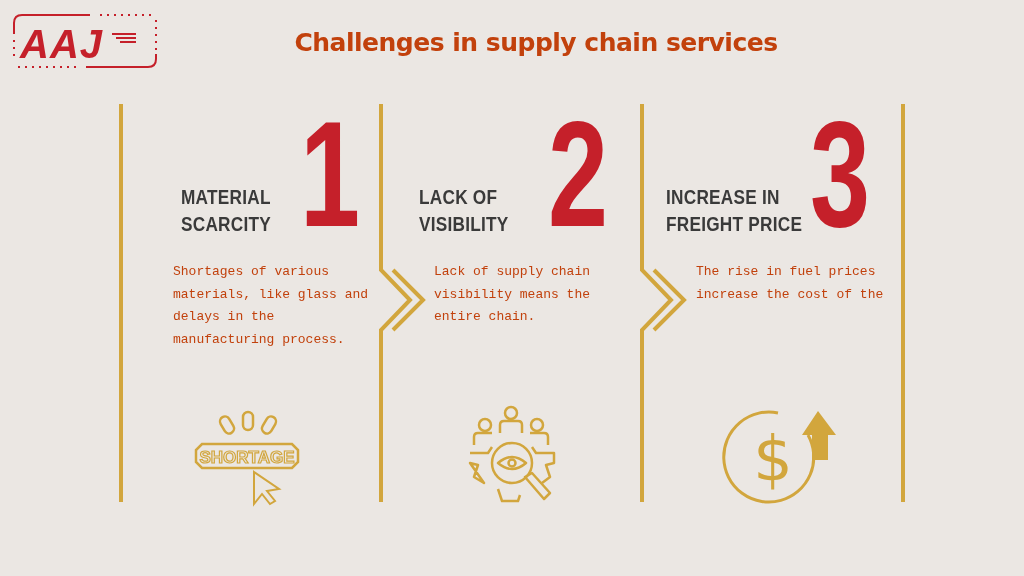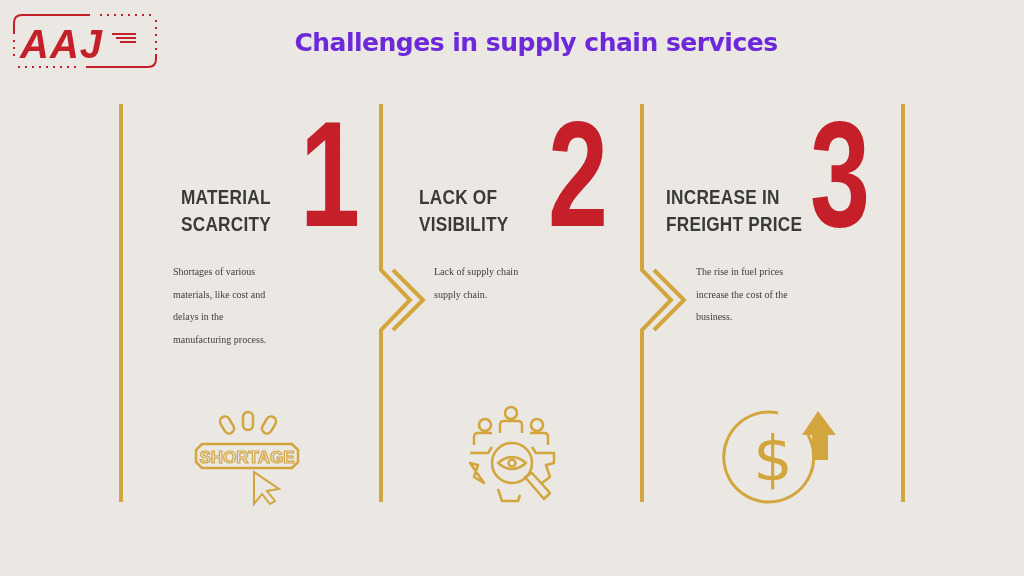--- a/index.html
+++ b/index.html
@@ -9,38 +9,38 @@
       position: relative;
       font-family: "DejaVu Sans", sans-serif;
       color: #3b3b3b;
     }
     .logo {
       position: absolute; left: 8px; top: 12px; width: 150px; height: 58px;
     }
     .title {
       position: absolute; left: 0; width: 1024px; top: 28px;
       text-align: center; font-family: "DejaVu Sans", sans-serif;
-      font-weight: bold; font-size: 25px; color: #6d28d9; letter-spacing: -0.5px;
+      font-weight: bold; font-size: 25px; color: #c2410c; letter-spacing: -0.5px;
       padding-left: 48px;
     }
     .lines { position: absolute; left: 0; top: 0; width: 1024px; height: 576px; }
     .heading {
       position: absolute; font-family: "Liberation Sans", sans-serif;
       font-weight: bold; font-size: 21px; line-height: 27px; color: #3a3a3a;
       transform: scaleX(0.82); transform-origin: left top; white-space: nowrap;
       letter-spacing: 0.3px;
     }
     .bignum {
       position: absolute; font-family: "Liberation Sans", sans-serif;
       font-weight: bold; color: #c5202a; font-size: 150px; line-height: 120px;
       transform: scaleX(0.72); transform-origin: left top;
     }
     .desc {
-      position: absolute; font-family: Liberation Serif, serif;
-      font-size: 10px; line-height: 22.6px; color: #404040; width: 200px;
+      position: absolute; font-family: Liberation Mono, monospace;
+      font-size: 13px; line-height: 22.6px; color: #c2410c; width: 200px;
     }
     .icon { position: absolute; }
   </style>
 </head>
 <body>
 
 <div class="logo">
   <svg width="150" height="58" viewBox="0 0 150 58">
     <path d="M82 3 L14 3 Q6 3 6 11 L6 22" fill="none" stroke="#c5202a" stroke-width="2"></path>
     <path d="M92 3 L144 3" fill="none" stroke="#c5202a" stroke-width="2" stroke-dasharray="2 5"></path>
@@ -69,21 +69,21 @@
 </svg>
 
 <div>
   <div class="heading" style="left:181px; top:183px;">
     <div>MATERIAL</div>
     <div>SCARCITY</div>
   </div>
   <div class="bignum" style="left:300px; top:114px;">1</div>
   <div class="desc" style="left:173px; top:261px;">
     <div>Shortages of various</div>
-    <div>materials, like cost and</div>
+    <div>materials, like glass and</div>
     <div>delays in the</div>
     <div>manufacturing process.</div>
   </div>
   <svg class="icon" style="left:190px; top:408px;" width="120" height="100" viewBox="0 0 120 100">
     <g stroke="#d2a63d" stroke-width="2.5" fill="none">
       <rect x="32" y="8" width="10" height="18" rx="5" transform="rotate(-30 37 17)"></rect>
       <rect x="53" y="4" width="10" height="18" rx="5"></rect>
       <rect x="74" y="8" width="10" height="18" rx="5" transform="rotate(30 79 17)"></rect>
       <path d="M12 36 L102 36 L108 42 L108 54 L102 60 L12 60 L6 54 L6 42 Z"></path>
       <path d="M64 64 L64 96 L72 86 L80 96 L85 93 L77 83 L89 81 Z" stroke-width="2" fill="#ebe7e3"></path>
@@ -93,21 +93,22 @@
 </div>
 
 <div>
   <div class="heading" style="left:419px; top:183px;">
     <div>LACK OF</div>
     <div>VISIBILITY</div>
   </div>
   <div class="bignum" style="left:548px; top:114px;">2</div>
   <div class="desc" style="left:434px; top:261px; width:210px;">
     <div>Lack of supply chain</div>
-    <div>supply chain.</div>
+    <div>visibility means the</div>
+    <div>entire chain.</div>
   </div>
   <svg class="icon" style="left:462px; top:403px;" width="100" height="105" viewBox="0 0 100 105">
     <g stroke="#d2a63d" stroke-width="2.5" fill="none" stroke-linejoin="round">
       <circle cx="49" cy="10" r="6"></circle>
       <path d="M38 30 L38 22 Q38 18 42 18 L56 18 Q60 18 60 22 L60 30"></path>
       <circle cx="23" cy="22" r="6"></circle>
       <path d="M12 42 L12 34 Q12 30 16 30 L30 30"></path>
       <circle cx="75" cy="22" r="6"></circle>
       <path d="M86 42 L86 34 Q86 30 82 30 L68 30"></path>
       <path d="M8 50 L26 50 L30 44 M70 44 L74 50 L92 50 L92 60 L84 62 L88 74 L80 80 M22 80 L12 74 L16 62 L8 60 Z"></path>
@@ -122,20 +123,19 @@
 
 <div>
   <div class="heading" style="left:666px; top:183px;">
     <div>INCREASE IN</div>
     <div>FREIGHT PRICE</div>
   </div>
   <div class="bignum" style="left:810px; top:114px;">3</div>
   <div class="desc" style="left:696px; top:261px; width:200px;">
     <div>The rise in fuel prices</div>
     <div>increase the cost of the</div>
-    <div>business.</div>
   </div>
   <svg class="icon" style="left:720px; top:405px;" width="130" height="100" viewBox="0 0 130 100">
     <path d="M88 30 A45 45 0 1 1 58 8" fill="none" stroke="#d2a63d" stroke-width="3"></path>
     <text x="53" y="75" text-anchor="middle" font-family="DejaVu Sans, sans-serif" font-size="62" fill="#d2a63d">$</text>
     <path d="M98 6 L116 30 L108 30 L108 55 L92 55 L92 30 L82 30 Z" fill="#d2a63d"></path>
   </svg>
 </div>
 
 </body></html>

